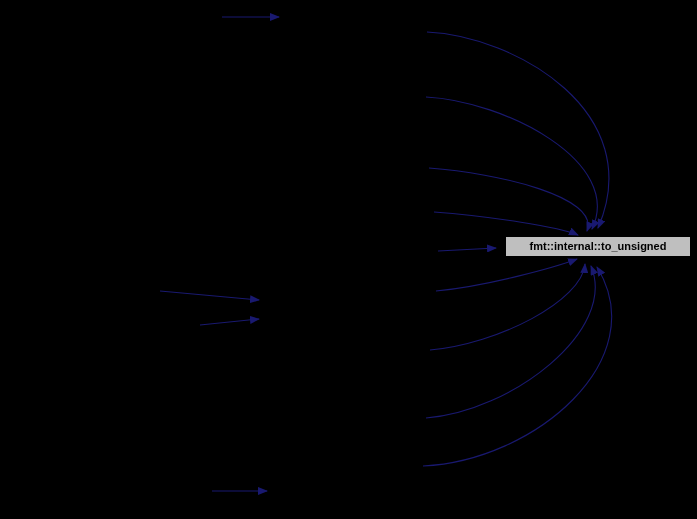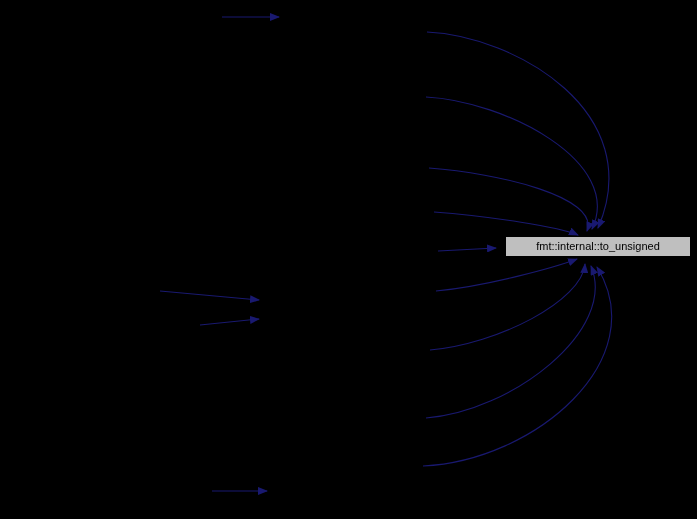--- a/index.html
+++ b/index.html
@@ -63,17 +63,17 @@
         <path d="M429,168 C498,173 600,197 587,231" class="edge" stroke="#191970" marker-end="url(#arrow)"></path>
         <path d="M434,212 C488,216 560,227 578,235" class="edge" stroke="#191970" marker-end="url(#arrow)"></path>
         <path d="M438,251 L496,248" class="edge" stroke="#191970" marker-end="url(#arrow)"></path>
         <path d="M436,291 C488,286 556,267 577,259" class="edge" stroke="#191970" marker-end="url(#arrow)"></path>
         <path d="M430,350 C498,344 582,301 585,264" class="edge" stroke="#191970" marker-end="url(#arrow)"></path>
         <path d="M426,418 C510,412 618,331 591,266" class="edge" stroke="#191970" marker-end="url(#arrow)"></path>
         <path d="M423,466 C534,461 654,360 597,267" class="edge" stroke="#191970" marker-end="url(#arrow)"></path>
       </g>
   </svg>
 
-  <div class="node" style="background: rgb(191, 191, 191); border-color: rgb(0, 0, 0); color: rgb(0, 0, 0);">
+  <div class="node" style="background: rgb(191, 191, 191); border-color: rgb(0, 0, 0); color: rgb(0, 0, 0); font-weight: bold;">
     <span>fmt::internal::to_unsigned</span>
   </div>
 
 </div>
 
 </body></html>

